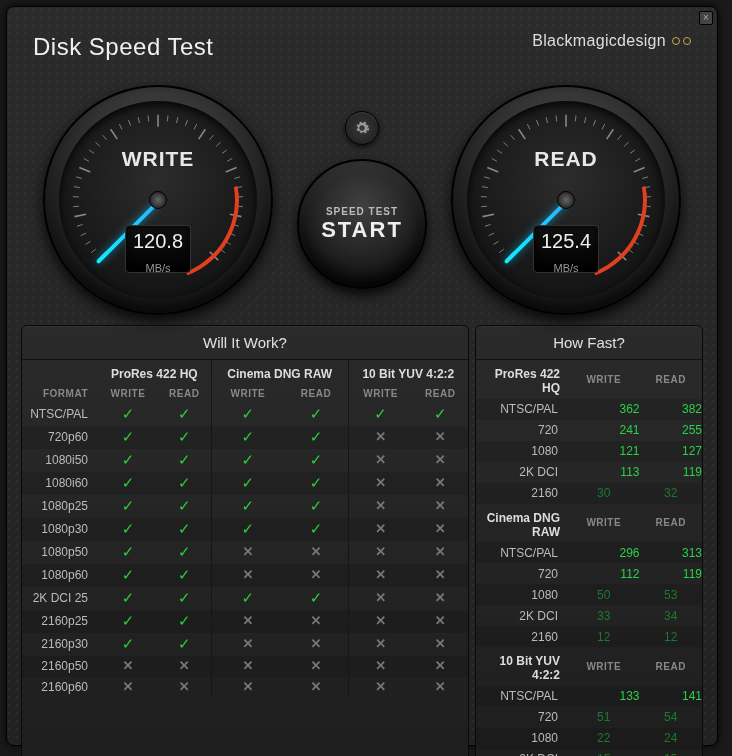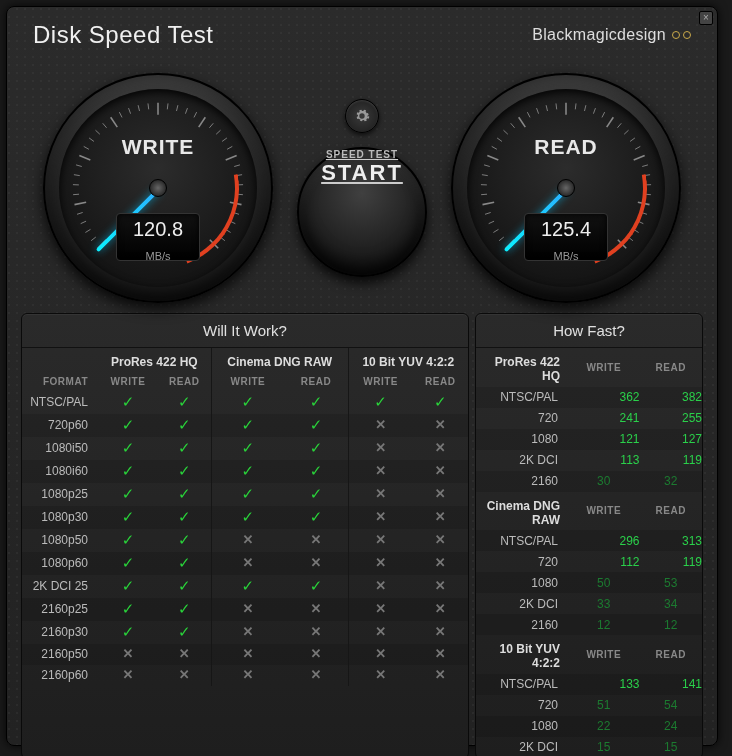--- a/index.html
+++ b/index.html
@@ -24,21 +24,21 @@
   width:14px; height:14px;
   background:#444; border:1px solid #000; border-radius:2px;
   color:#aaa; font-size:10px; line-height:12px; text-align:center;
   cursor:pointer;
 }
 .header {
   display:flex; justify-content:space-between; align-items:center;
   padding:14px 26px 6px 26px;
 }
 .title {
-  font-size:24px; font-weight:300; color:#f0f0f0; letter-spacing:.5px;
+  font-size:24px; font-weight:300; color:#f0f0f0; letter-spacing:.5px;margin-top:12px;
 }
 .brand {
   font-size:16px; color:#ddd; font-weight:300; letter-spacing:.3px;
   display:flex; align-items:center; gap:6px;
 }
 .brand-icon { display:flex; gap:3px; }
 .brand-icon span { width:8px;height:8px;border:1.5px solid #c9a94a;border-radius:50%; }
 
 .gauges {
   display:flex; justify-content:center; align-items:center;
@@ -57,21 +57,21 @@
   background:radial-gradient(circle at 50% 40%, #2c2c2c, #0c0c0c);
   box-shadow:inset 0 3px 8px rgba(0,0,0,.9);
 }
 .gauge-label {
   position:absolute; top:46px; left:0; right:0; text-align:center;
   font-size:21px; font-weight:600; color:#e8e8e8; letter-spacing:1px;
 }
 .ticks { position:absolute; inset:0; }
 .readout {
   position:absolute; bottom:26px; left:50%; transform:translateX(-50%);
-  width:84px; height:48px;
+  width:66px; height:48px;
   background:linear-gradient(#111,#000);
   border:1px solid #333; border-radius:4px;
   text-align:center; padding-top:4px;
   box-shadow:inset 0 0 6px #000;
 }
 .readout .val { font-size:20px; color:#eee; font-weight:400; }
 .readout .unit { font-size:11px; color:#999;margin-top:9px; }
 .needle {
   position:absolute; left:50%; top:50%;
   width:86px; height:4px;
@@ -101,23 +101,22 @@
   border:1px solid #000;
   box-shadow:inset 0 1px 2px rgba(255,255,255,.12),0 2px 5px rgba(0,0,0,.7);
   display:flex;align-items:center;justify-content:center;
   cursor:pointer;
 }
 .start-btn {
   width:130px;height:130px;border-radius:50%;
   background:radial-gradient(circle at 50% 35%,#404040,#1a1a1a 65%,#0a0a0a);
   border:2px solid #000;
   box-shadow:inset 0 6px 12px rgba(255,255,255,.07),inset 0 -8px 16px rgba(0,0,0,.9),0 6px 12px rgba(0,0,0,.8);
-  display:flex;flex-direction:column;align-items:center;
+  display:flex;flex-direction:column;align-items:center;justify-content:center;
   cursor:pointer;
-  text-decoration:underline;
 }
 .start-btn .sub { font-size:10px; color:#bbb; letter-spacing:1px; font-weight:600; }
 .start-btn .main { font-size:22px; color:#eee; letter-spacing:2px; font-weight:600; }
 
 .panels {
   display:flex; gap:6px; padding:0 14px 14px 14px;
 }
 .panel {
   background:linear-gradient(#2a2a2a,#1e1e1e);
   border:1px solid #0a0a0a; border-radius:6px;

